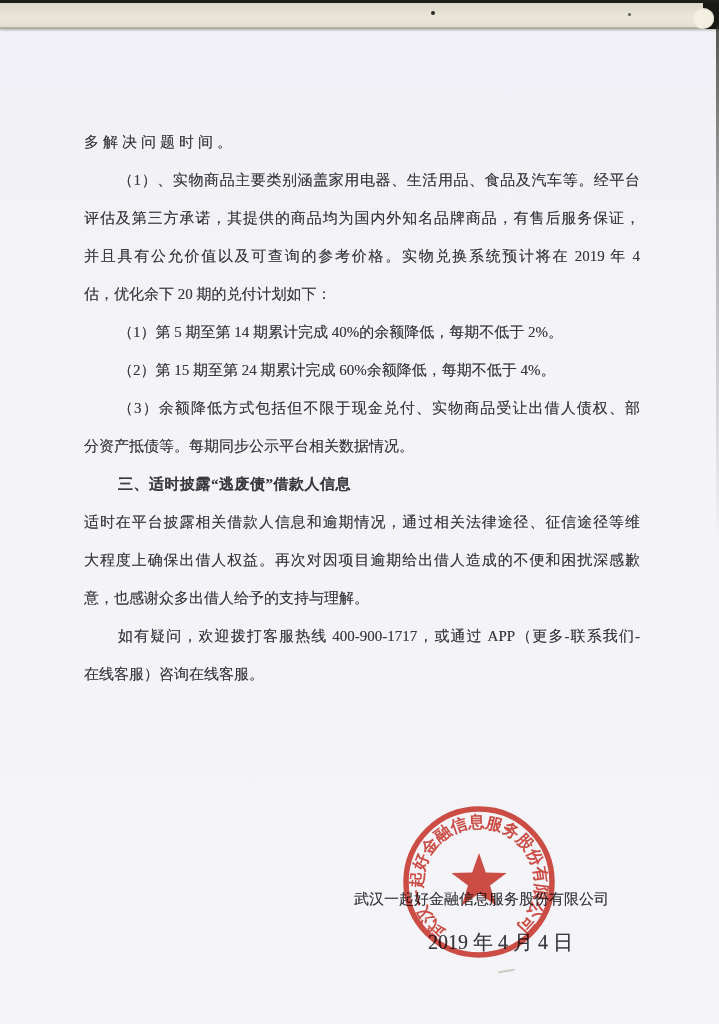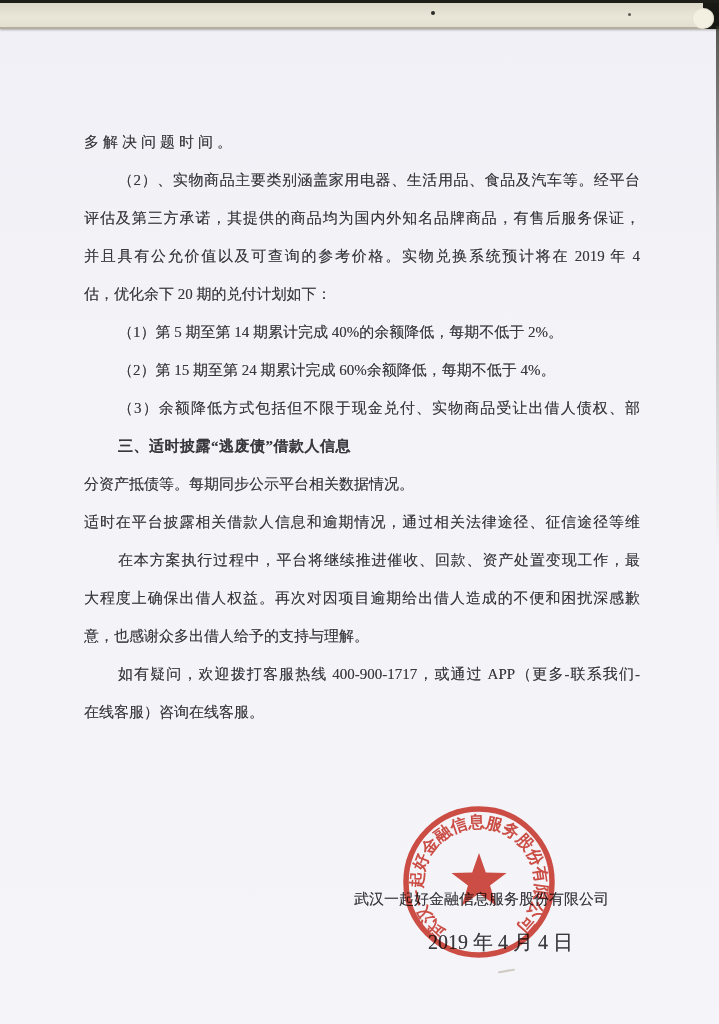--- a/index.html
+++ b/index.html
@@ -78,31 +78,30 @@
     <div class="corner-block"></div>
     <div class="punch"></div>
     <div class="speck s1"></div>
     <div class="speck s2"></div>
   </div>
 
   <div class="edge-shadow"></div>
 
   <div class="doc">
     <div class="ln spread">多解决问题时间。</div>
-    <div class="ln ind just">（2）、实物商品主要类别涵盖家用电器、生活用品、食品及汽车等。经平台</div>
+    <div class="ln ind just">（1）、实物商品主要类别涵盖家用电器、生活用品、食品及汽车等。经平台</div>
     <div class="ln just">评估及第三方承诺，其提供的商品均为国内外知名品牌商品，有售后服务保证，</div>
     <div class="ln just">并且具有公允价值以及可查询的参考价格。实物兑换系统预计将在 2019 年 4</div>
     <div class="ln">估，优化余下 20 期的兑付计划如下：</div>
     <div class="ln ind">（1）第 5 期至第 14 期累计完成 40%的余额降低，每期不低于 2%。</div>
     <div class="ln ind">（2）第 15 期至第 24 期累计完成 60%余额降低，每期不低于 4%。</div>
     <div class="ln ind just">（3）余额降低方式包括但不限于现金兑付、实物商品受让出借人债权、部</div>
+    <div class="ln">分资产抵债等。每期同步公示平台相关数据情况。</div>
     <div class="ln ind bold">三、适时披露“逃废债”借款人信息</div>
-    <div class="ln">分资产抵债等。每期同步公示平台相关数据情况。</div>
     <div class="ln just">适时在平台披露相关借款人信息和逾期情况，通过相关法律途径、征信途径等维</div>
-    <div class="ln ind just">在本方案执行过程中，平台将继续推进催收、回款、资产处置变现工作，最</div>
     <div class="ln just">大程度上确保出借人权益。再次对因项目逾期给出借人造成的不便和困扰深感歉</div>
     <div class="ln">意，也感谢众多出借人给予的支持与理解。</div>
     <div class="ln ind just">如有疑问，欢迎拨打客服热线 400-900-1717，或通过 APP（更多-联系我们-</div>
     <div class="ln">在线客服）咨询在线客服。</div>
   </div>
 
   <div class="sig">武汉一起好金融信息服务股份有限公司</div>
   <div class="sig-date">2019 年 4 月 4 日</div>
 
   <svg class="stamp" viewBox="-95 -95 190 190" xmlns="http://www.w3.org/2000/svg">

